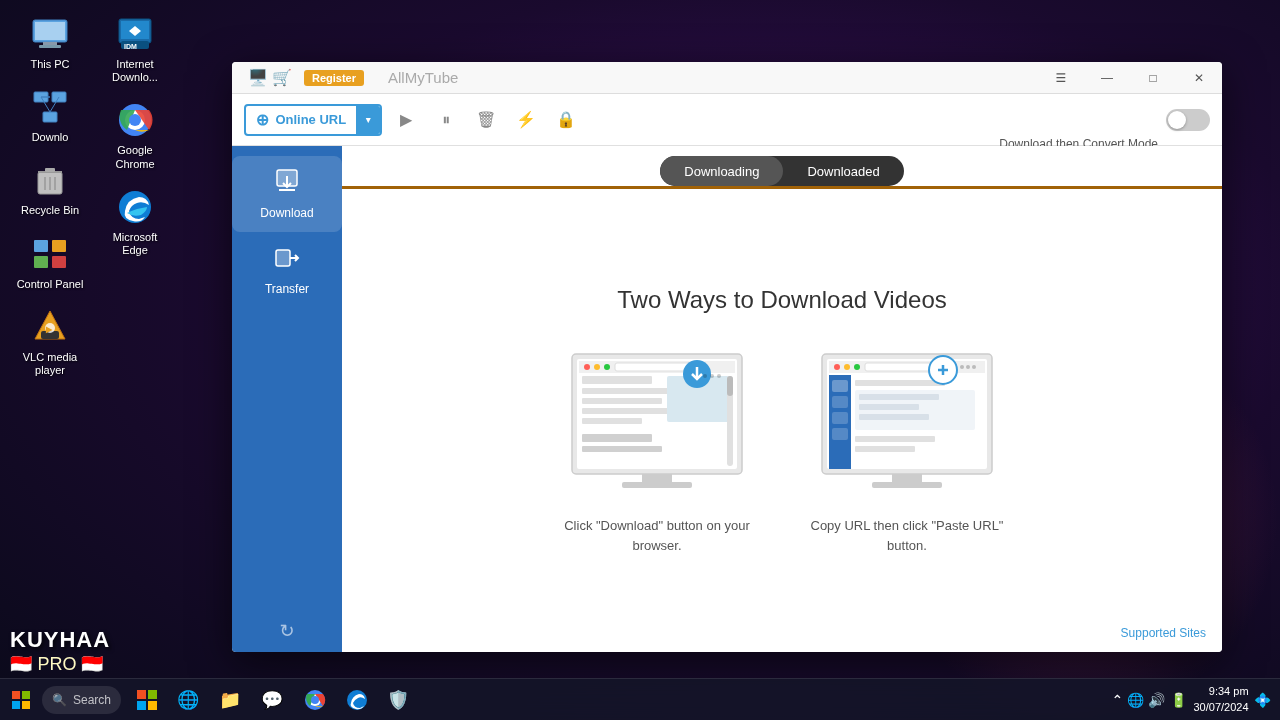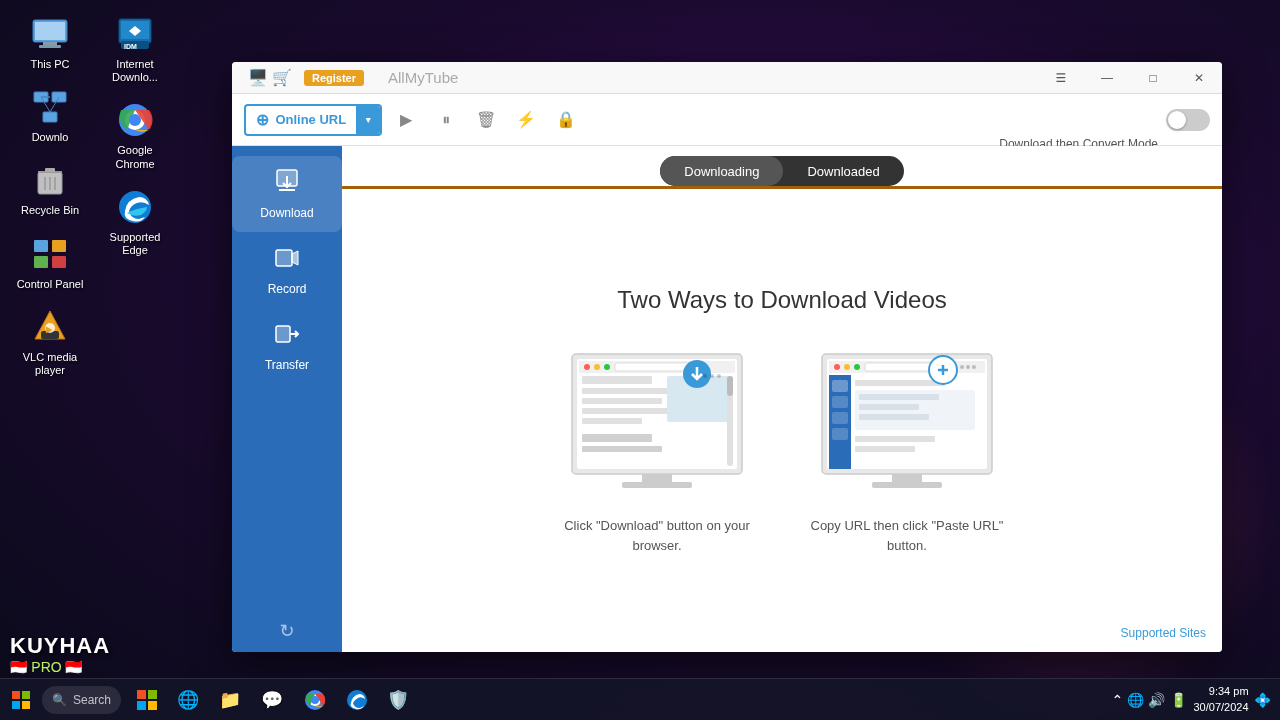--- a/index.html
+++ b/index.html
@@ -80,22 +80,22 @@
       z-index: 1;
     }
     .kuyhaa-text {
       font-size: 22px;
       font-weight: 900;
       color: white;
       text-shadow: 2px 2px 4px rgba(0,0,0,0.8);
       letter-spacing: 1px;
     }
     .kuyhaa-flag {
-      font-size: 14px;
-      color: #bef264;
+      font-size: 18px;
+      color: #fef9c3;
       display: flex;
       align-items: center;
       gap: 4px;
     }
 
     
     .taskbar {
       position: absolute;
       bottom: 0;
       left: 0;
@@ -571,21 +571,21 @@
       </div>
 
       <div class="desktop-icon">
         <div class="icon-img">
           <svg width="36" height="36" viewBox="0 0 36 36">
             <circle cx="18" cy="18" r="16" fill="#0f7dd4"></circle>
             <path d="M8 22 Q10 10 22 8 Q30 8 32 16 Q26 12 20 14 Q14 16 12 22 Q14 30 22 30 L28 28 Q24 34 16 32 Q6 30 8 22Z" fill="white"></path>
             <path d="M10 24 Q16 28 24 26 Q30 22 30 18 L20 20 Q14 22 10 24Z" fill="#34c4f0"></path>
           </svg>
         </div>
-        <span class="icon-label">Supported Edge</span>
+        <span class="icon-label">Microsoft Edge</span>
       </div>
     </div>
   </div>
 </div>
 
 <div class="kuyhaa-banner">
   <div class="kuyhaa-text">KUYHAA</div>
   <div class="kuyhaa-flag">🇮🇩 PRO 🇮🇩</div>
 </div>
 
@@ -640,29 +640,20 @@
           <svg width="28" height="28" viewBox="0 0 28 28">
             <rect x="4" y="2" width="20" height="16" rx="2" fill="rgba(255,255,255,0.3)" stroke="white" stroke-width="1.5"></rect>
             <line x1="14" y1="8" x2="14" y2="18" stroke="white" stroke-width="2"></line>
             <polyline points="10,15 14,19 18,15" fill="none" stroke="white" stroke-width="2"></polyline>
             <line x1="6" y1="22" x2="22" y2="22" stroke="white" stroke-width="2"></line>
           </svg>
         </div>
         <span class="sidebar-label">Download</span>
       </div>
 
-      <div class="sidebar-item">
-        <div class="sidebar-icon">
-          <svg width="28" height="28" viewBox="0 0 28 28">
-            <rect x="3" y="6" width="16" height="16" rx="2" fill="rgba(255,255,255,0.3)" stroke="white" stroke-width="1.5"></rect>
-            <polygon points="19,10 25,7 25,21 19,18" fill="rgba(255,255,255,0.6)" stroke="white" stroke-width="1"></polygon>
-          </svg>
-        </div>
-        <span class="sidebar-label">Record</span>
-      </div>
 
 
       <div class="sidebar-item">
         <div class="sidebar-icon">
           <svg width="28" height="28" viewBox="0 0 28 28">
             <rect x="3" y="6" width="14" height="16" rx="2" fill="rgba(255,255,255,0.3)" stroke="white" stroke-width="1.5"></rect>
             <line x1="17" y1="14" x2="25" y2="14" stroke="white" stroke-width="2"></line>
             <polyline points="22,11 25,14 22,17" fill="none" stroke="white" stroke-width="2"></polyline>
           </svg>
         </div>

